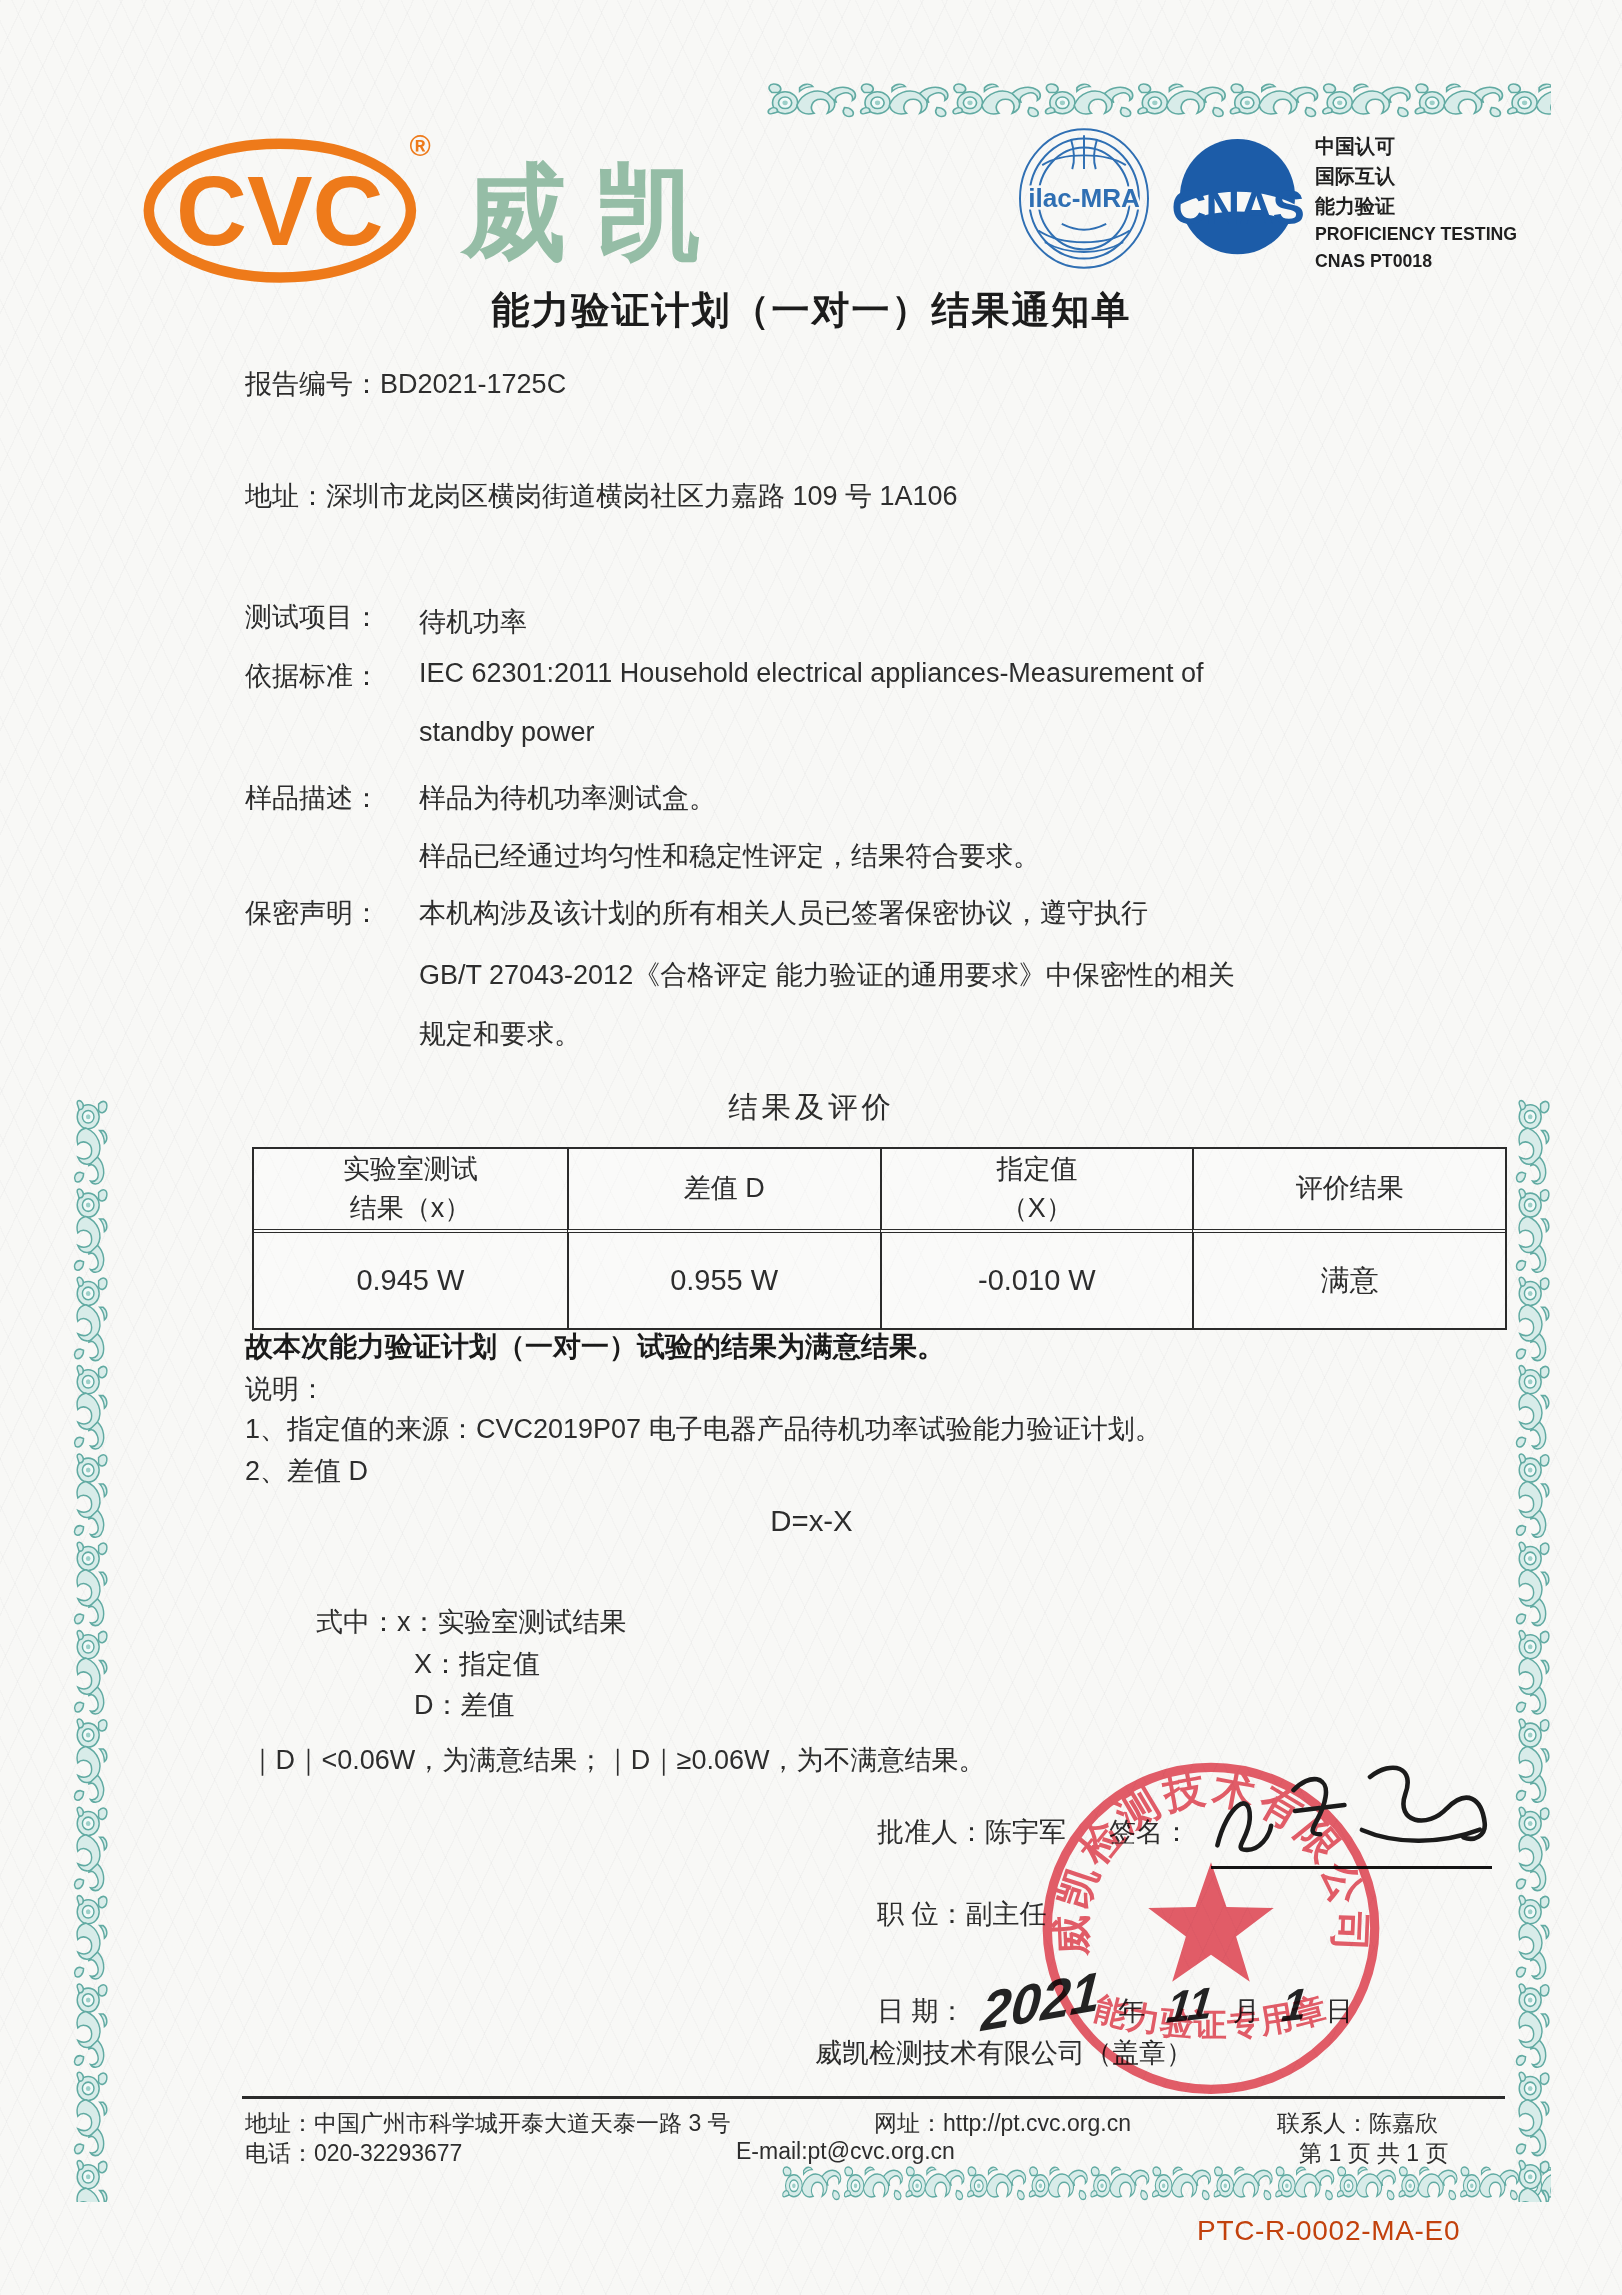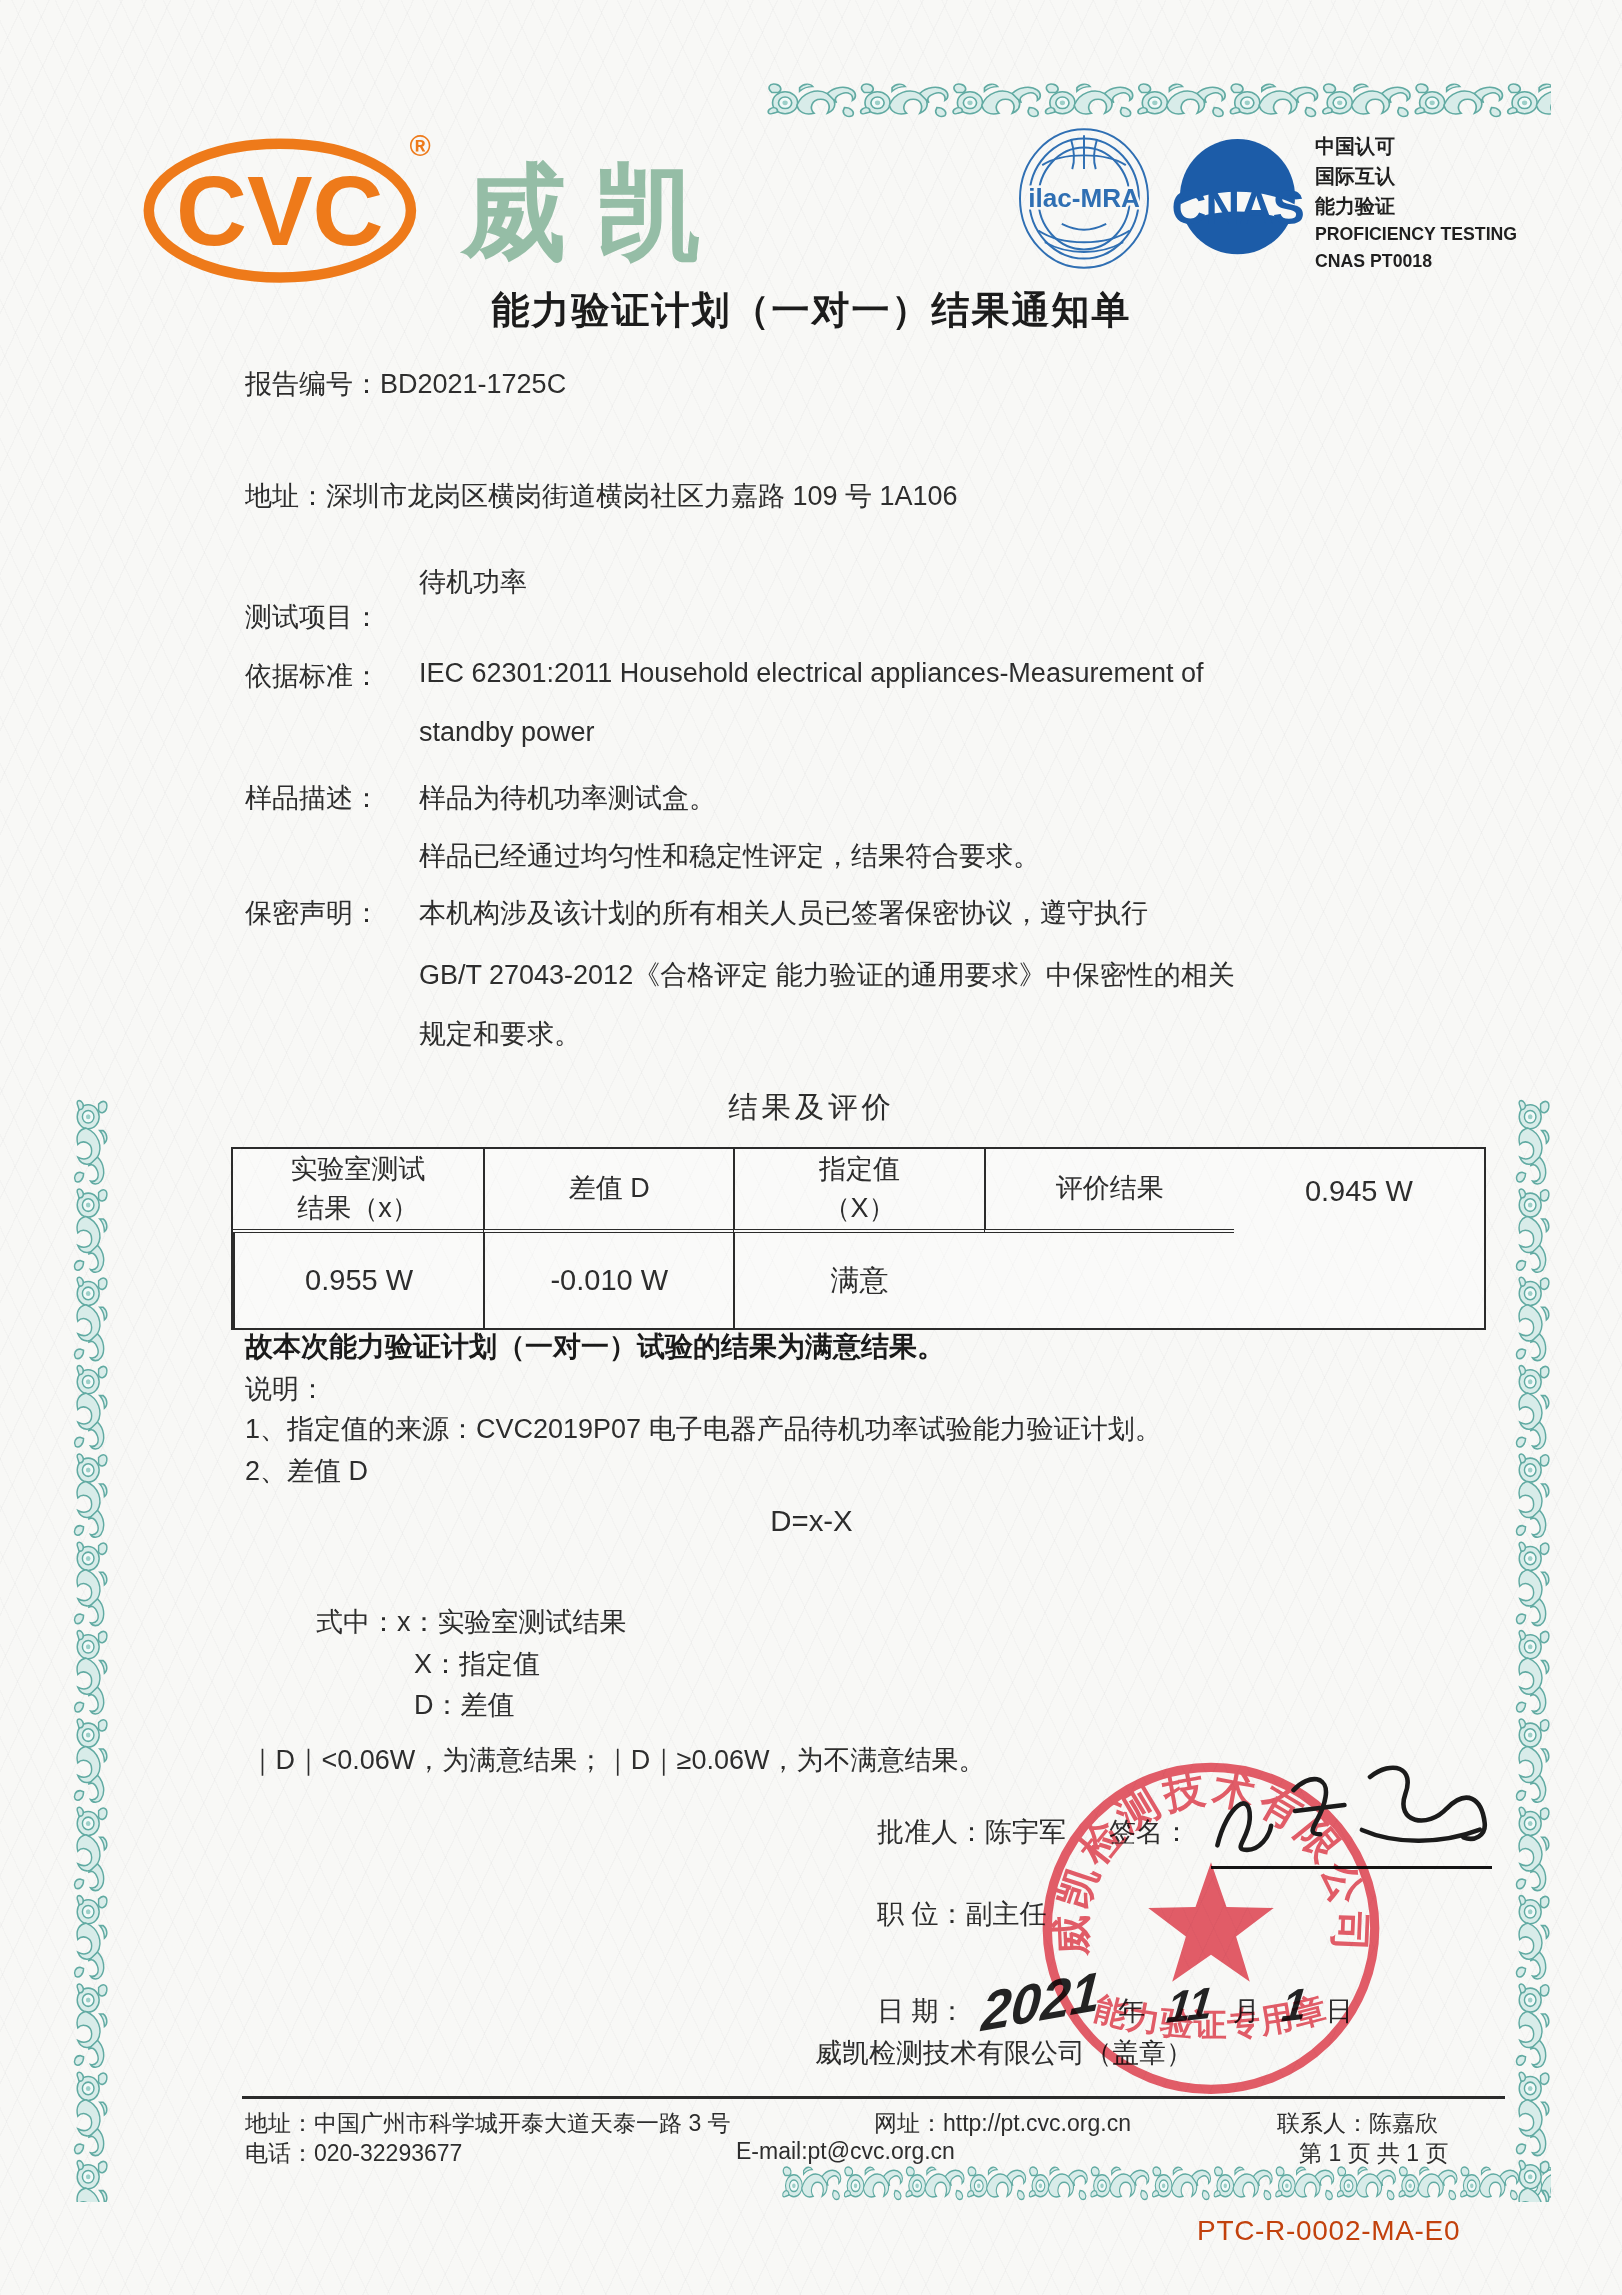--- a/index.html
+++ b/index.html
@@ -28,22 +28,22 @@
   .accred .cnline{font-size:20px;}
   .accred .enline{font-size:17.7px;letter-spacing:0px;}
   
   .title{font-size:38px;font-weight:700;color:#1c1c1c;letter-spacing:2px;text-align:center;width:100%;}
   .line{font-size:27px;white-space:nowrap;color:#2d2d2d;}
   .lbl{display:inline-block;}
   .bold{font-weight:700;color:#1a1a1a;}
   .center{width:100%;text-align:center;}
   .sec-head{font-size:29.4px;letter-spacing:3.9px;}
   
-  .rtable{position:absolute;left:231px;top:1147px;width:1251px;height:179px;
-    display:grid;grid-template-columns:1fr 1fr 1fr 1fr 1fr;grid-template-rows:84px 1fr;
+  .rtable{position:absolute;left:252px;top:1147px;width:1251px;height:179px;
+    display:grid;grid-template-columns:1fr 1fr 1fr 1fr;grid-template-rows:84px 1fr;
     border:2.6px solid #2b2b2b;background:rgba(255,255,255,.35);}
   .rtable .cell{
     display:flex;align-items:center;justify-content:center;text-align:center;
     border-left:2px solid #2b2b2b;font-size:27px;white-space:pre-line;line-height:1.45;}
   .rtable .cell.c0{border-left:none;}
   .rtable .head{border-bottom:4.6px double #2b2b2b;}
   .rtable .val{font-size:29px;}
   
   .hand{font-style:italic;font-weight:600;color:#232323;display:inline-block;}
   .hand-year{font-size:54px;transform:rotate(-10deg) skewX(-14deg);}
@@ -215,21 +215,21 @@
     <div class="enline">PROFICIENCY TESTING</div>
     <div class="enline">CNAS PT0018</div>
   </div>
 
   <div class="abs title" style="left:0;top:285px;">能力验证计划（一对一）结果通知单</div>
 
   <div class="abs line" style="left:245px;top:366px;"><span class="lbl">报告编号：</span><span>BD2021-1725C</span></div>
   <div class="abs line" style="left:245px;top:478px;"><span class="lbl">地址：</span><span>深圳市龙岗区横岗街道横岗社区力嘉路 109 号 1A106</span></div>
 
   <div class="abs line" style="left:245px;top:599px;">测试项目：</div>
-  <div class="abs line" style="left:419px;top:564px;text-align:right;">待机功率</div>
+  <div class="abs line" style="left:419px;top:604px;text-align:right;">待机功率</div>
   <div class="abs line" style="left:245px;top:658px;">依据标准：</div>
   <div class="abs line" style="left:419px;top:658px;">IEC 62301:2011 Household electrical appliances-Measurement of</div>
   <div class="abs line" style="left:419px;top:717px;">standby power</div>
   <div class="abs line" style="left:245px;top:780px;">样品描述：</div>
   <div class="abs line" style="left:419px;top:780px;">样品为待机功率测试盒。</div>
   <div class="abs line" style="left:419px;top:838px;">样品已经通过均匀性和稳定性评定，结果符合要求。</div>
   <div class="abs line" style="left:245px;top:895px;">保密声明：</div>
   <div class="abs line" style="left:419px;top:895px;">本机构涉及该计划的所有相关人员已签署保密协议，遵守执行</div>
   <div class="abs line" style="left:419px;top:957px;">GB/T 27043-2012《合格评定 能力验证的通用要求》中保密性的相关</div>
   <div class="abs line" style="left:419px;top:1016px;">规定和要求。</div>

